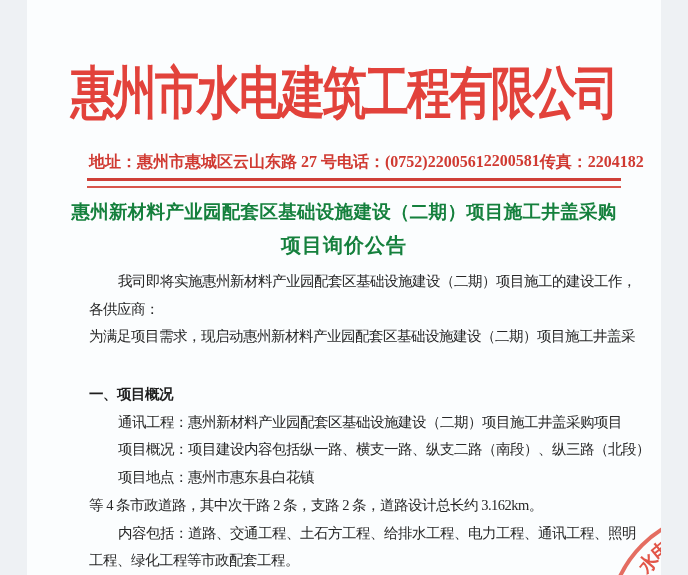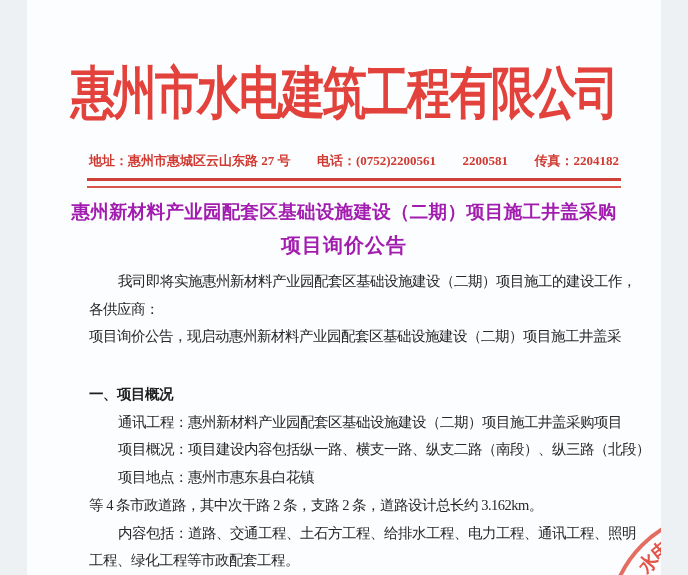--- a/index.html
+++ b/index.html
@@ -19,31 +19,31 @@
     font-size:44px;font-weight:bold;
     letter-spacing:-2px;
     color:#e2423b;
     transform:scaleY(1.28);
     transform-origin:50% 50%;
     white-space:nowrap;
     line-height:56px;
   }
   .contact-line{
     position:absolute;top:152px;left:62px;right:42px;
-    display:flex;justify-content:space-between;align-items:center;
-    color:#d03a32;font-weight:bold;font-size:13px;
+    display:flex;justify-content:space-between;align-items:flex-start;
+    color:#d03a32;font-weight:bold;font-size:16px;
     white-space:nowrap;letter-spacing:0;
   }
   .contact-line .seg span{font-style:normal;}
   .rule-thick{position:absolute;top:178px;left:60px;right:40px;height:3px;background:#cf4038;}
   .rule-thin{position:absolute;top:186px;left:60px;right:40px;height:1.5px;background:#d8564c;}
   
   .doc-title{
     position:absolute;top:200px;left:0;right:0;
-    text-align:center;color:#a21caf;font-weight:bold;
+    text-align:center;color:#15803d;font-weight:bold;
   }
   .doc-title .t1{font-size:18.5px;line-height:24px;letter-spacing:0.3px;white-space:nowrap;}
   .doc-title .t2{font-size:20px;line-height:24px;margin-top:9px;letter-spacing:1px;}
   
   .doc-body{
     position:absolute;top:268px;left:62px;right:38px;
     font-size:14.5px;letter-spacing:-0.5px;color:#272727;
   }
   .doc-line{height:27.7px;line-height:27.7px;white-space:nowrap;}
   .doc-line.indent-2{padding-left:29px;}
@@ -89,21 +89,21 @@
   <div class="rule-thin"></div>
 
   <div class="doc-title">
     <div class="t1">惠州新材料产业园配套区基础设施建设（二期）项目施工井盖采购</div>
     <div class="t2">项目询价公告</div>
   </div>
 
   <div class="doc-body">
       <div class="doc-line indent-2">我司即将实施惠州新材料产业园配套区基础设施建设（二期）项目施工的建设工作，</div>
       <div class="doc-line">各供应商：</div>
-      <div class="doc-line">项目询价公告，现启动惠州新材料产业园配套区基础设施建设（二期）项目施工井盖采</div>
+      <div class="doc-line">为满足项目需求，现启动惠州新材料产业园配套区基础设施建设（二期）项目施工井盖采</div>
       <div class="doc-line bold">一、项目概况</div>
       <div class="doc-line indent-2">通讯工程：惠州新材料产业园配套区基础设施建设（二期）项目施工井盖采购项目</div>
       <div class="doc-line indent-2">项目概况：项目建设内容包括纵一路、横支一路、纵支二路（南段）、纵三路（北段）</div>
       <div class="doc-line indent-2">项目地点：惠州市惠东县白花镇</div>
       <div class="doc-line">等 4 条市政道路，其中次干路 2 条，支路 2 条，道路设计总长约 3.162km。</div>
       <div class="doc-line indent-2">内容包括：道路、交通工程、土石方工程、给排水工程、电力工程、通讯工程、照明</div>
       <div class="doc-line">工程、绿化工程等市政配套工程。</div>
     </div>
 
   <div class="seal-ring"></div>

